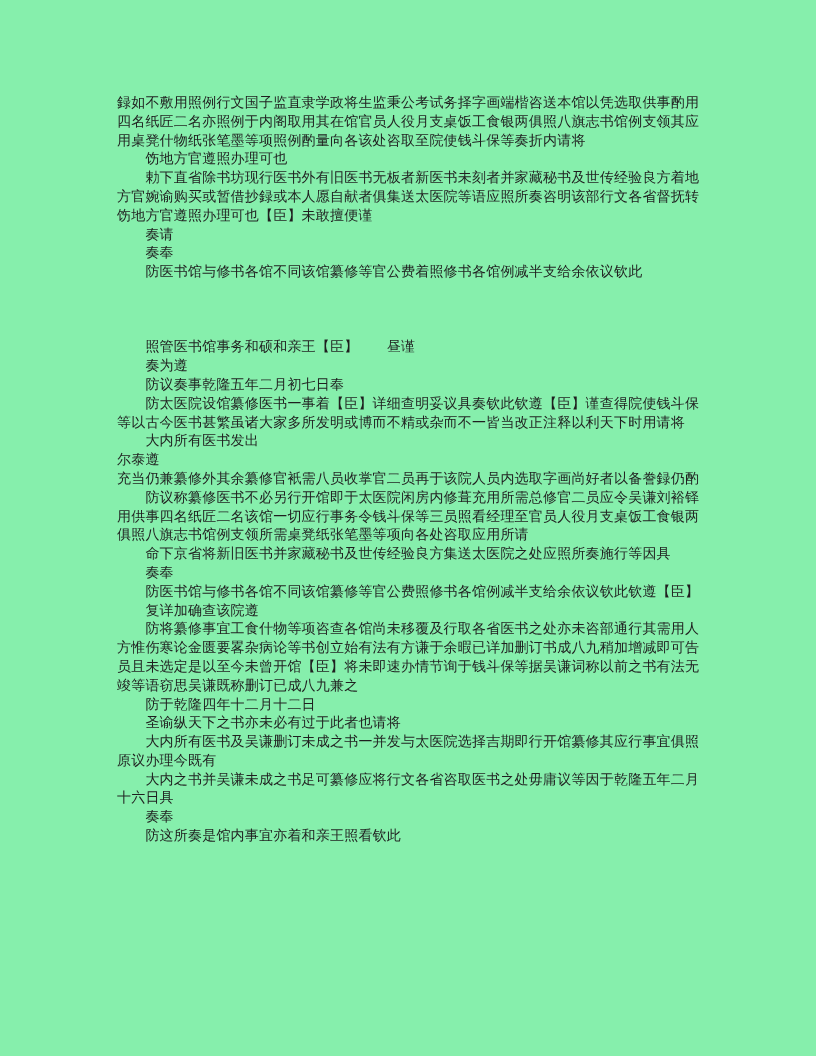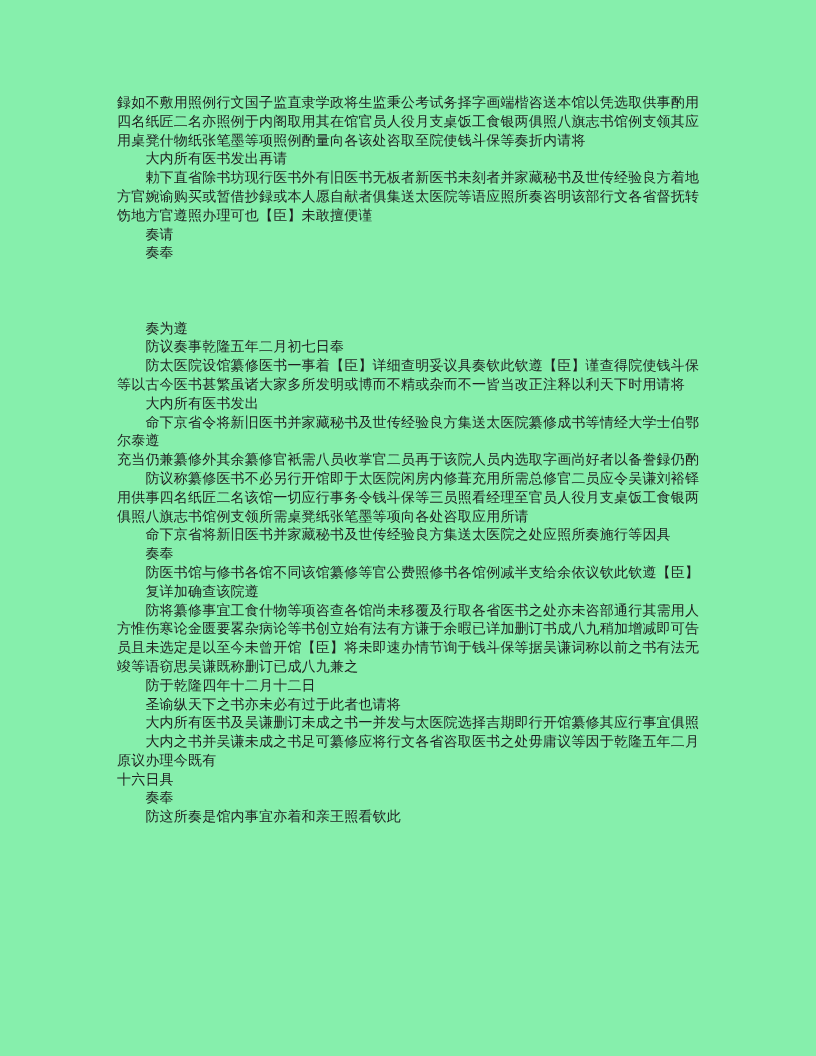--- a/index.html
+++ b/index.html
@@ -33,50 +33,51 @@
   }
 </style>
 </head>
 <body>
 
 <div class="page">
   <div class="text-block">
     <div class="line">録如不敷用照例行文国子监直隶学政将生监秉公考试务择字画端楷咨送本馆以凭选取供事酌用</div>
     <div class="line">四名纸匠二名亦照例于内阁取用其在馆官员人役月支桌饭工食银两俱照八旗志书馆例支领其应</div>
     <div class="line">用桌凳什物纸张笔墨等项照例酌量向各该处咨取至院使钱斗保等奏折内请将</div>
-    <div class="line">　　大内所有医书发出再请</div>
+    <div class="line">　　饬地方官遵照办理可也</div>
     <div class="line">　　勅下直省除书坊现行医书外有旧医书无板者新医书未刻者并家藏秘书及世传经验良方着地</div>
     <div class="line">方官婉谕购买或暂借抄録或本人愿自献者俱集送太医院等语应照所奏咨明该部行文各省督抚转</div>
     <div class="line">饬地方官遵照办理可也【臣】未敢擅便谨</div>
     <div class="line">　　奏请</div>
     <div class="line">　　奏奉</div>
+    <div class="line">　　防医书馆与修书各馆不同该馆纂修等官公费着照修书各馆例减半支给余依议钦此</div>
     <div class="line"></div>
     <div class="line"></div>
     <div class="line"></div>
+    <div class="line">　　照管医书馆事务和硕和亲王【臣】　　昼谨</div>
     <div class="line">　　奏为遵</div>
     <div class="line">　　防议奏事乾隆五年二月初七日奉</div>
     <div class="line">　　防太医院设馆纂修医书一事着【臣】详细查明妥议具奏钦此钦遵【臣】谨查得院使钱斗保</div>
     <div class="line">等以古今医书甚繁虽诸大家多所发明或博而不精或杂而不一皆当改正注释以利天下时用请将</div>
     <div class="line">　　大内所有医书发出</div>
-    <div class="line">　　命下京省令将新旧医书并家藏秘书及世传经验良方集送太医院纂修成书等情经大学士伯鄂</div>
     <div class="line">尔泰遵</div>
     <div class="line">充当仍兼纂修外其余纂修官衹需八员收掌官二员再于该院人员内选取字画尚好者以备誊録仍酌</div>
     <div class="line">　　防议称纂修医书不必另行开馆即于太医院闲房内修葺充用所需总修官二员应令吴谦刘裕铎</div>
     <div class="line">用供事四名纸匠二名该馆一切应行事务令钱斗保等三员照看经理至官员人役月支桌饭工食银两</div>
     <div class="line">俱照八旗志书馆例支领所需桌凳纸张笔墨等项向各处咨取应用所请</div>
     <div class="line">　　命下京省将新旧医书并家藏秘书及世传经验良方集送太医院之处应照所奏施行等因具</div>
     <div class="line">　　奏奉</div>
     <div class="line">　　防医书馆与修书各馆不同该馆纂修等官公费照修书各馆例减半支给余依议钦此钦遵【臣】</div>
     <div class="line">　　复详加确查该院遵</div>
     <div class="line">　　防将纂修事宜工食什物等项咨查各馆尚未移覆及行取各省医书之处亦未咨部通行其需用人</div>
     <div class="line">方惟伤寒论金匮要畧杂病论等书创立始有法有方谦于余暇已详加删订书成八九稍加增减即可告</div>
     <div class="line">员且未选定是以至今未曾开馆【臣】将未即速办情节询于钱斗保等据吴谦词称以前之书有法无</div>
     <div class="line">竣等语窃思吴谦既称删订已成八九兼之</div>
     <div class="line">　　防于乾隆四年十二月十二日</div>
     <div class="line">　　圣谕纵天下之书亦未必有过于此者也请将</div>
     <div class="line">　　大内所有医书及吴谦删订未成之书一并发与太医院选择吉期即行开馆纂修其应行事宜俱照</div>
+    <div class="line">原议办理今既有</div>
     <div class="line">　　大内之书并吴谦未成之书足可纂修应将行文各省咨取医书之处毋庸议等因于乾隆五年二月</div>
-    <div class="line">原议办理今既有</div>
     <div class="line">十六日具</div>
     <div class="line">　　奏奉</div>
     <div class="line">　　防这所奏是馆内事宜亦着和亲王照看钦此</div>
   </div>
 </div>
 
 </body></html>

